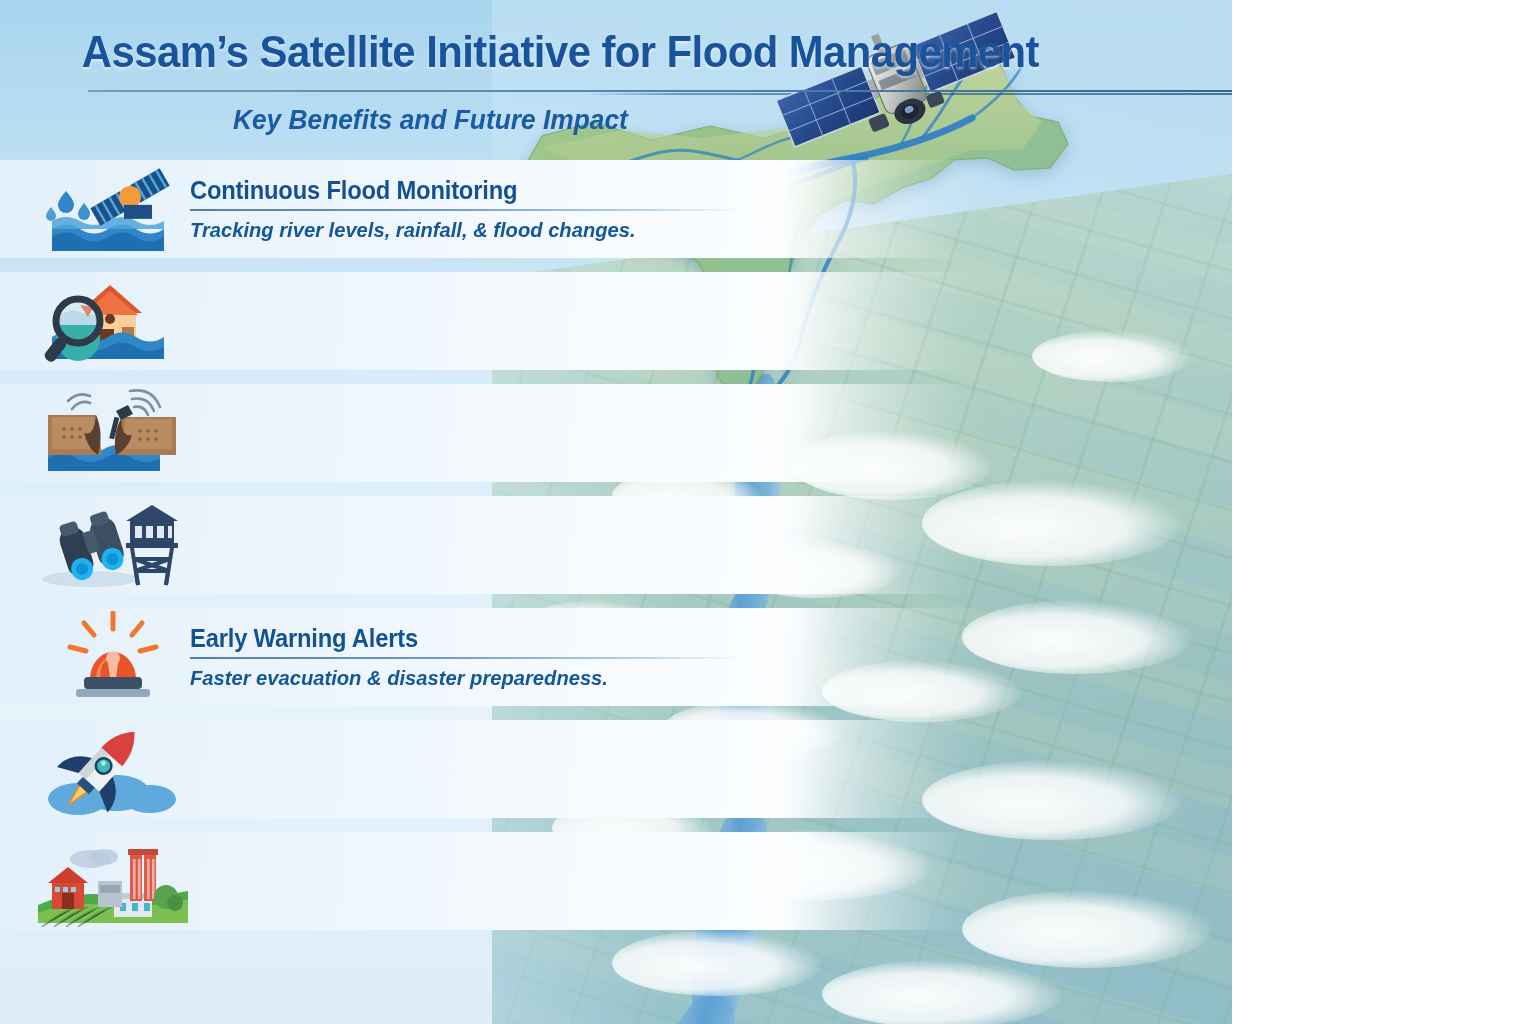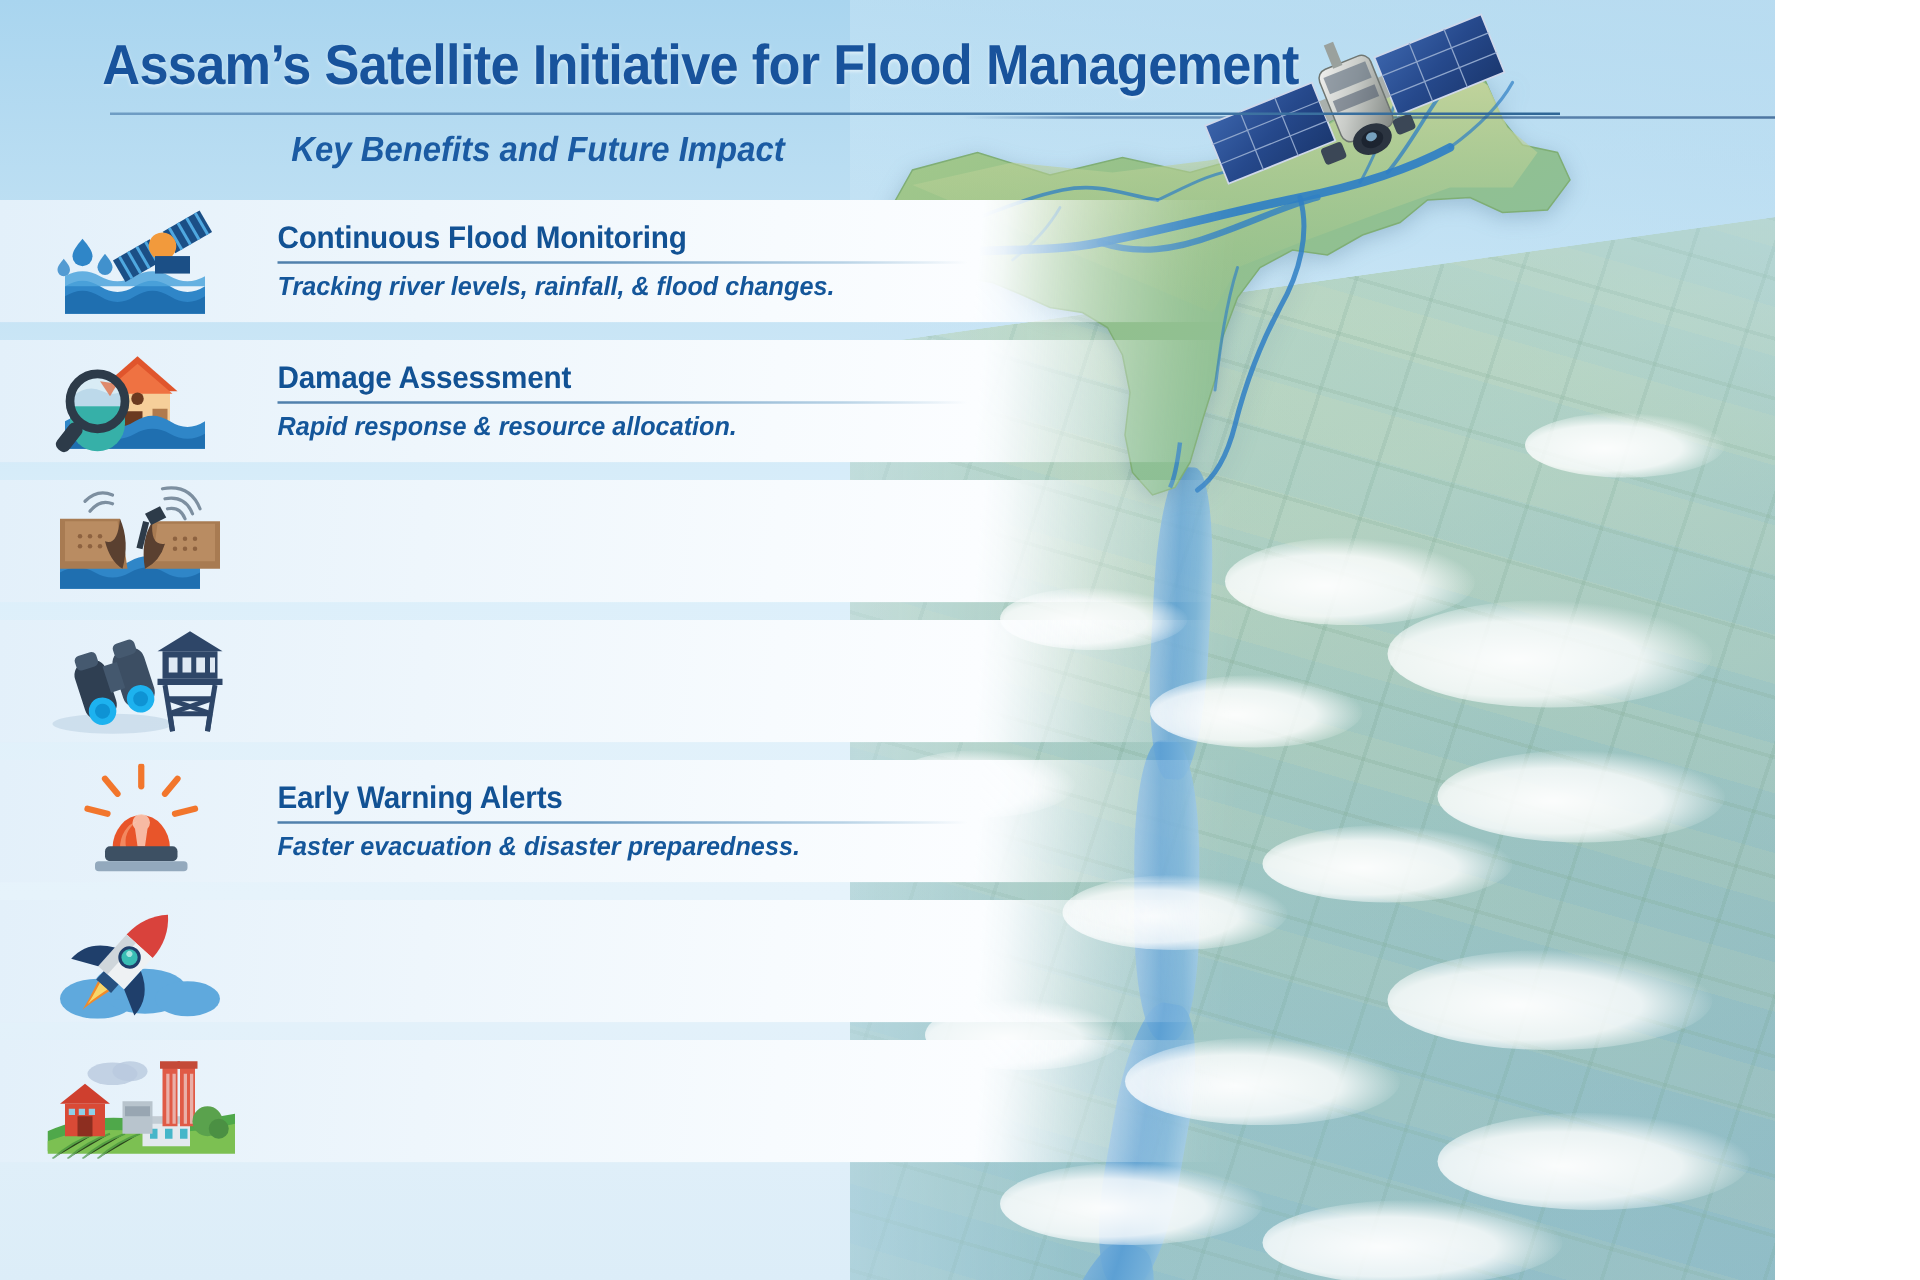--- a/index.html
+++ b/index.html
@@ -2,21 +2,21 @@
 <html><head>
 <meta charset="utf-8">
 <style>
   html, body {
     margin: 0;
     padding: 0;
     background: #ffffff;
   }
   #poster {
     position: relative;
-    width: 1420px;
+    width: 1232px;
     height: 1024px;
     overflow: hidden;
     font-family: "Liberation Sans", sans-serif;
     background: linear-gradient(180deg, #a9d5ef 0%, #bfe0f3 18%, #daeefa 40%, #e6f3fb 70%, #dcedf8 100%);
   }
 
   
   .imagery {
     position: absolute;
     top: 0; right: 0;
@@ -136,21 +136,20 @@
   }
   .row {
     position: relative;
     height: 98px;
     margin-bottom: 14px;
     background: linear-gradient(95deg, #e3f0fa 0%, #eef6fc 34%, #f7fbfe 62%, #fbfdff 78%, rgba(251,253,255,0) 100%);
     -webkit-mask-image: linear-gradient(95deg, rgba(0,0,0,1) 0%, rgba(0,0,0,1) 80%, rgba(0,0,0,.55) 91%, rgba(0,0,0,0) 100%);
             mask-image: linear-gradient(95deg, rgba(0,0,0,1) 0%, rgba(0,0,0,1) 80%, rgba(0,0,0,.55) 91%, rgba(0,0,0,0) 100%);
     display: flex;
     align-items: center;
-    gap: 32px;
   }
   .row-icon {
     flex: 0 0 150px;
     height: 92px;
     position: relative;
     margin-left: 38px;
   }
   .row-icon svg { position: absolute; left: 0; top: 0; }
   .row-text { flex: 1 1 auto; padding-left: 2px; }
   .row-heading {
@@ -356,25 +355,20 @@
           <g>
             <circle cx="40" cy="46" r="22" fill="#d9ecf5"></circle>
             <path d="M20,42 q12,-10 24,-4 q10,5 18,-2 v14 h-42 z" fill="#bcd9ea"></path>
             <path d="M18,50 h44 v14 a22,22 0 0 1 -44,0 z" fill="#36b0a8"></path>
             <path d="M42,30 l8,12 l6,-10 z" fill="#e0724a" opacity=".8"></path>
             <circle cx="40" cy="46" r="22" fill="none" stroke="#2d3b49" stroke-width="7"></circle>
             <rect x="12" y="62" width="12" height="26" rx="5" fill="#2d3b49" transform="rotate(38 18 74)"></rect>
           </g>
         </svg>
       </div>
-      <div class="row-text">
-        <div class="row-heading">Damage Assessment</div>
-        <div class="row-rule"></div>
-        <div class="row-desc">Rapid response &amp; resource allocation.</div>
-      </div>
     </div>
 
     <div class="row">
       <div class="row-icon">
         <svg width="150" height="92" viewBox="0 0 150 92">
           <path d="M10,62 q14,-8 28,0 t28,0 t28,0 t28,0 v22 h-112 z" fill="#2f86c8"></path>
           <path d="M10,71 q14,-8 28,0 t28,0 t28,0 t28,0 v13 h-112 z" fill="#1f6fb0"></path>
           <path d="M10,28 h48 l6,40 h-54 z" fill="#a87b52"></path>
           <path d="M14,30 h42 l4,32 h-46 z" fill="#b98c62"></path>
           <path d="M84,30 h54 v38 h-60 z" fill="#a87b52"></path>

